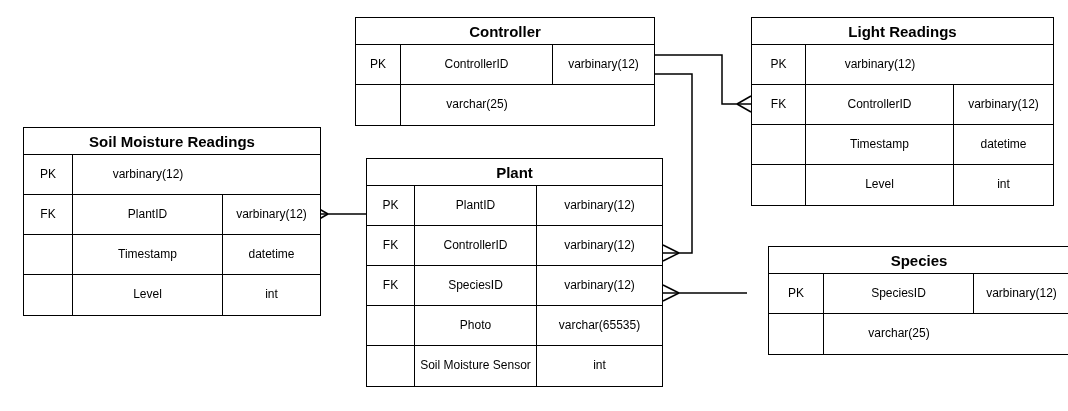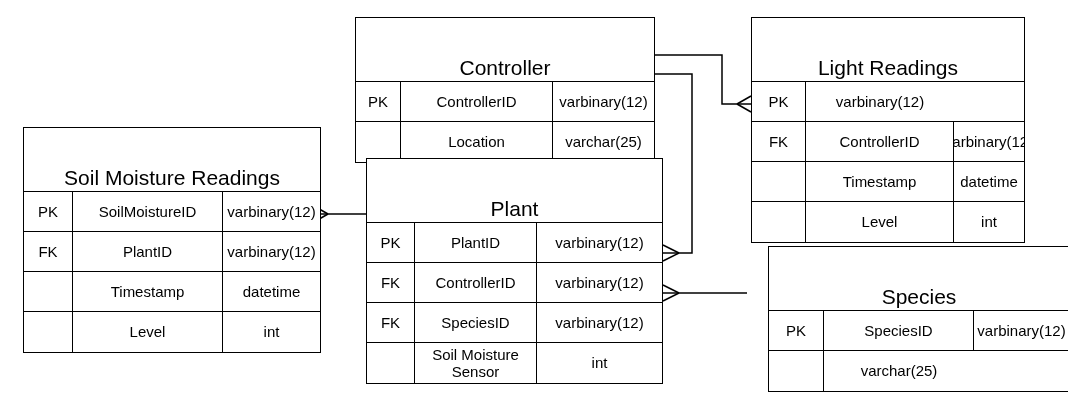--- a/index.html
+++ b/index.html
@@ -16,41 +16,41 @@
     position:absolute;
     border:1.5px solid #000;
     background:#fff;
     box-sizing:border-box;
   }
   .t-title{
     height:27px;
     border-bottom:1.5px solid #000;
     box-sizing:border-box;
     display:flex;align-items:center;justify-content:center;
-    font-size:21px;font-weight:normal;margin-top:37px;
+    font-size:15px;font-weight:bold;
   }
   .t-row{
     display:grid;
     height:40px;
     box-sizing:border-box;
   }
   .t-row:not(:last-child){border-bottom:1.5px solid #000;}
   .cell{
     display:flex;align-items:center;justify-content:center;
-    font-size:15px;line-height:1.15;text-align:center;
+    font-size:12px;line-height:1.15;text-align:center;
     box-sizing:border-box;
     padding:0 2px;
     overflow:hidden;
   }
   .cell.key,.cell.name{border-right:1.5px solid #000;}
 
   #t-controller{left:355px;top:17px;width:300px;}
   #t-controller .t-row{grid-template-columns:45px 152px 1fr;}
 
-  #t-light{left:751px;top:17px;width:274px;}
+  #t-light{left:751px;top:17px;width:303px;}
   #t-light .t-row{grid-template-columns:54px 148px 1fr;}
 
   #t-smr{left:23px;top:127px;width:298px;}
   #t-smr .t-row{grid-template-columns:49px 150px 1fr;}
 
   #t-plant{left:366px;top:158px;width:297px;}
   #t-plant .t-row{grid-template-columns:48px 122px 1fr;}
 
   #t-species{left:768px;top:246px;width:302px;}
   #t-species .t-row{grid-template-columns:55px 150px 1fr;}
@@ -101,21 +101,20 @@
 
   <div class="etable" id="t-controller">
     <div class="t-title">Controller</div>
     <div class="t-row">
       <div class="cell key">PK</div>
       <div class="cell name">ControllerID</div>
       <div class="cell type">varbinary(12)</div>
     </div>
     <div class="t-row">
       <div class="cell key"></div>
-      <div class="cell name">Location</div>
       <div class="cell type">varchar(25)</div>
     </div>
   </div>
 
   <div class="etable" id="t-light">
     <div class="t-title">Light Readings</div>
     <div class="t-row">
       <div class="cell key">PK</div>
       <div class="cell type">varbinary(12)</div>
     </div>
@@ -133,21 +132,20 @@
       <div class="cell key"></div>
       <div class="cell name">Level</div>
       <div class="cell type">int</div>
     </div>
   </div>
 
   <div class="etable" id="t-smr">
     <div class="t-title">Soil Moisture Readings</div>
     <div class="t-row">
       <div class="cell key">PK</div>
-      <div class="cell name">SoilMoistureID</div>
       <div class="cell type">varbinary(12)</div>
     </div>
     <div class="t-row">
       <div class="cell key">FK</div>
       <div class="cell name">PlantID</div>
       <div class="cell type">varbinary(12)</div>
     </div>
     <div class="t-row">
       <div class="cell key"></div>
       <div class="cell name">Timestamp</div>
@@ -172,20 +170,25 @@
       <div class="cell name">ControllerID</div>
       <div class="cell type">varbinary(12)</div>
     </div>
     <div class="t-row">
       <div class="cell key">FK</div>
       <div class="cell name">SpeciesID</div>
       <div class="cell type">varbinary(12)</div>
     </div>
     <div class="t-row">
       <div class="cell key"></div>
+      <div class="cell name">Photo</div>
+      <div class="cell type">varchar(65535)</div>
+    </div>
+    <div class="t-row">
+      <div class="cell key"></div>
       <div class="cell name">Soil Moisture Sensor</div>
       <div class="cell type">int</div>
     </div>
   </div>
 
   <div class="etable" id="t-species">
     <div class="t-title">Species</div>
     <div class="t-row">
       <div class="cell key">PK</div>
       <div class="cell name">SpeciesID</div>

